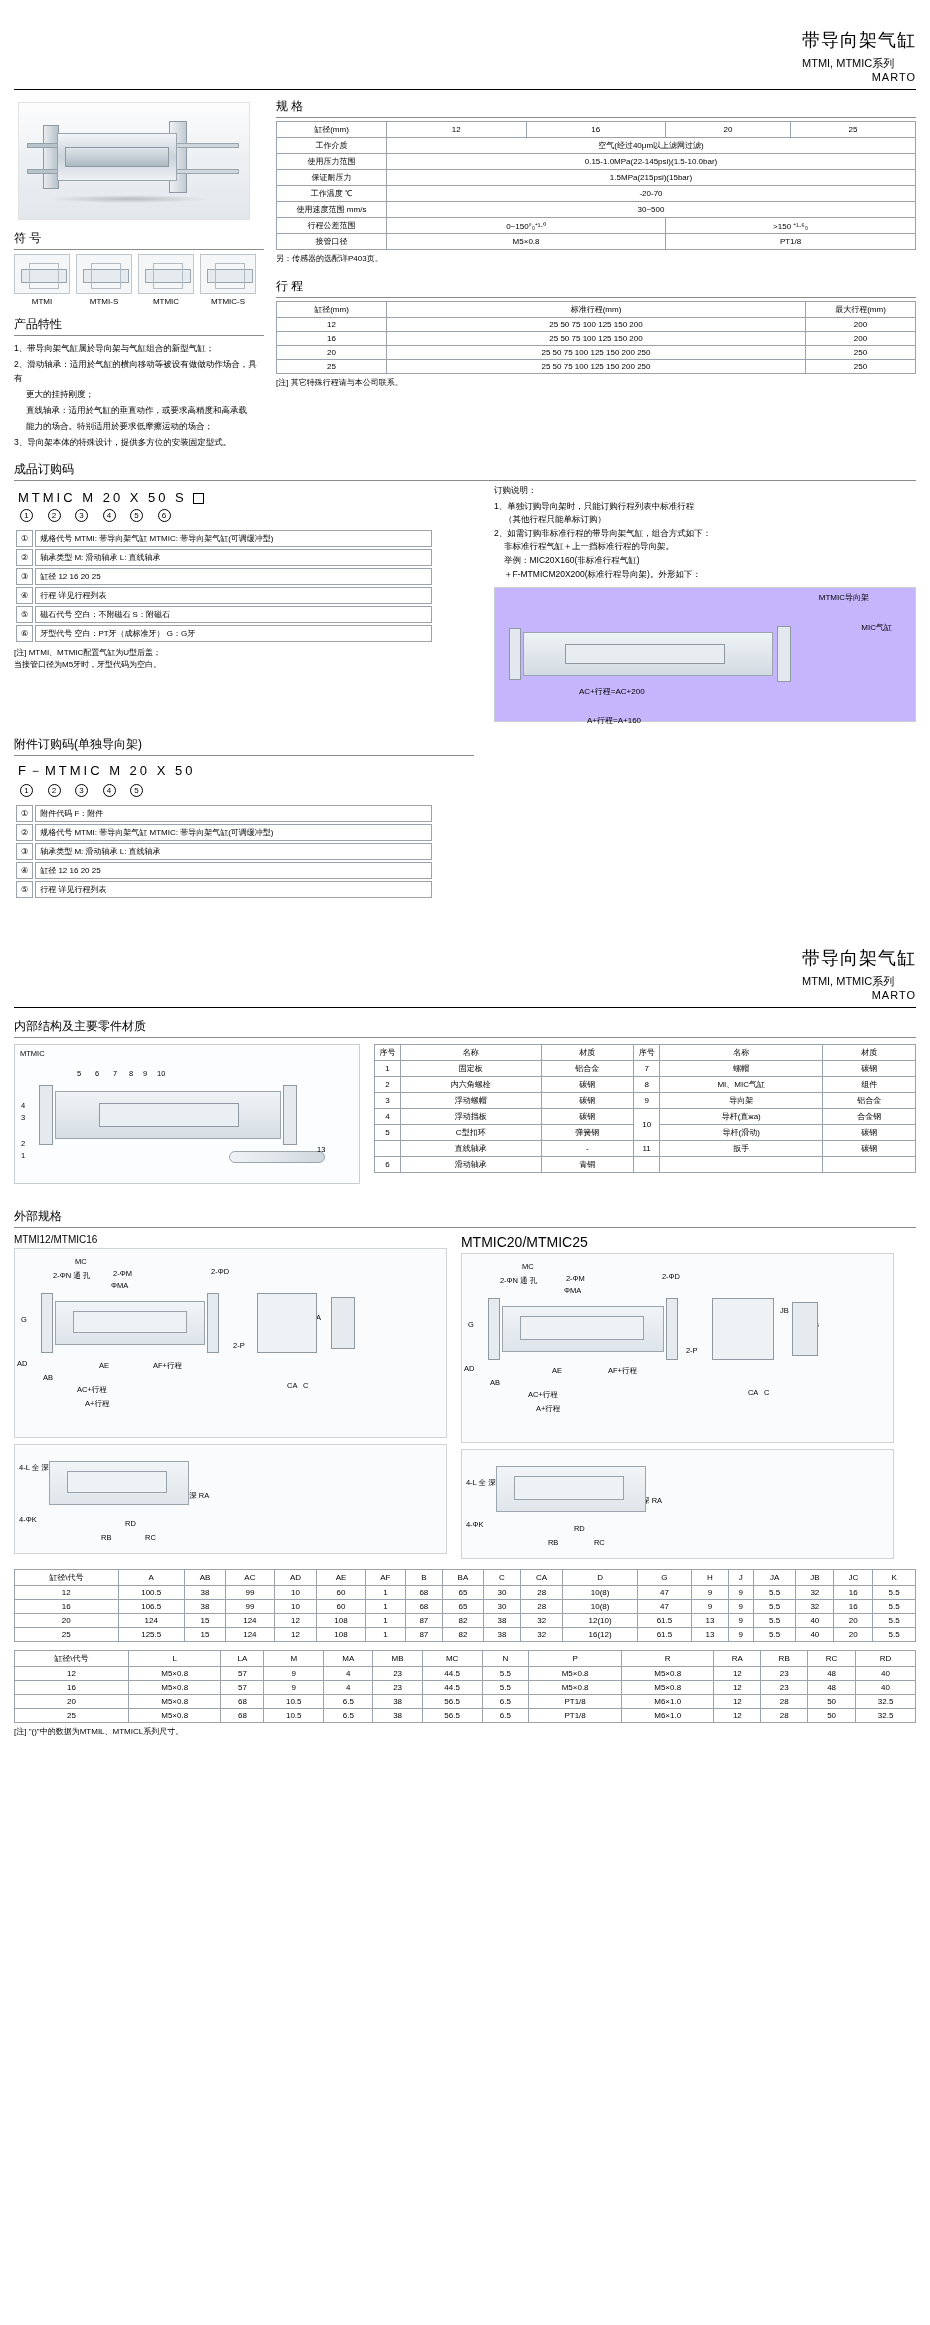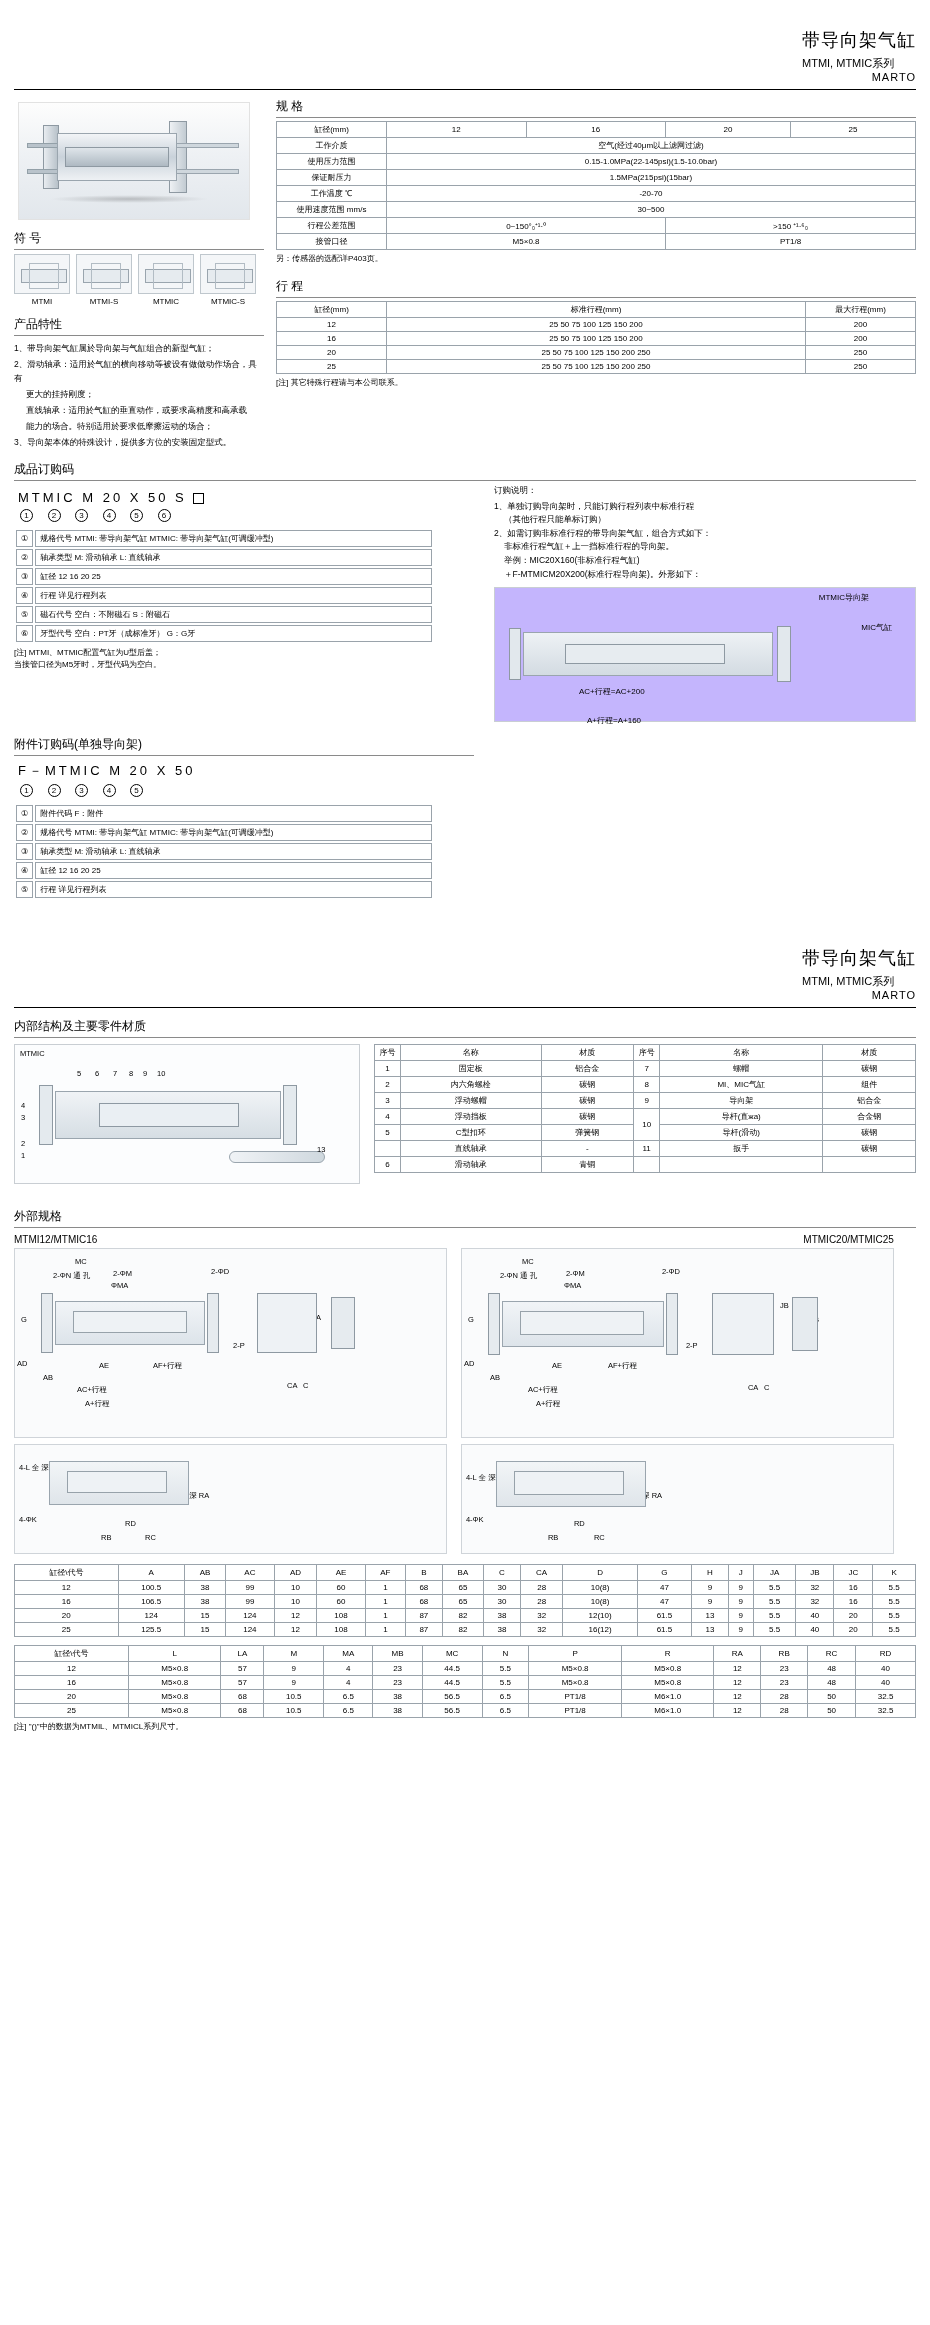--- a/index.html
+++ b/index.html
@@ -511,21 +511,21 @@
             <div class="lbl-s" style="left:130px; top:88px;">RC</div>
             <div class="lbl-s" style="left:110px; top:74px;">RD</div>
             <div class="lbl-s" style="left:74px; top:32px;">RA</div>
             <div class="lbl-s" style="left:160px; top:46px;">8-R 深 RA</div>
             <div style="position:absolute; left:34px; top:16px; width:140px; height:44px; border:1px solid #9aa5ae; background:linear-gradient(180deg,#f2f5f7,#dfe5ea);"></div>
             <div style="position:absolute; left:52px; top:26px; width:100px; height:22px; border:1px solid #97a2aa; background:#eef2f5;"></div>
           </div>
         </div>
 
         <div class="outer-col">
-          <div style="font-size:10px; margin-bottom:3px;text-align:right;">MTMIC20/MTMIC25</div>
+          <div style="font-size:14px; margin-bottom:3px;">MTMIC20/MTMIC25</div>
           <div class="sgbox" style="height:190px; position:relative;">
             <div class="lbl-s" style="left:60px; top:8px;">MC</div>
             <div class="lbl-s" style="left:38px; top:22px;">2-ΦN 通 孔</div>
             <div class="lbl-s" style="left:104px; top:20px;">2-ΦM</div>
             <div class="lbl-s" style="left:102px; top:32px;">ΦMA</div>
             <div class="lbl-s" style="left:200px; top:18px;">2-ΦD</div>
             <div class="lbl-s" style="left:6px; top:66px;">G</div>
             <div class="lbl-s" style="left:2px; top:110px;">AD</div>
             <div class="lbl-s" style="left:28px; top:124px;">AB</div>
             <div class="lbl-s" style="left:90px; top:112px;">AE</div>

